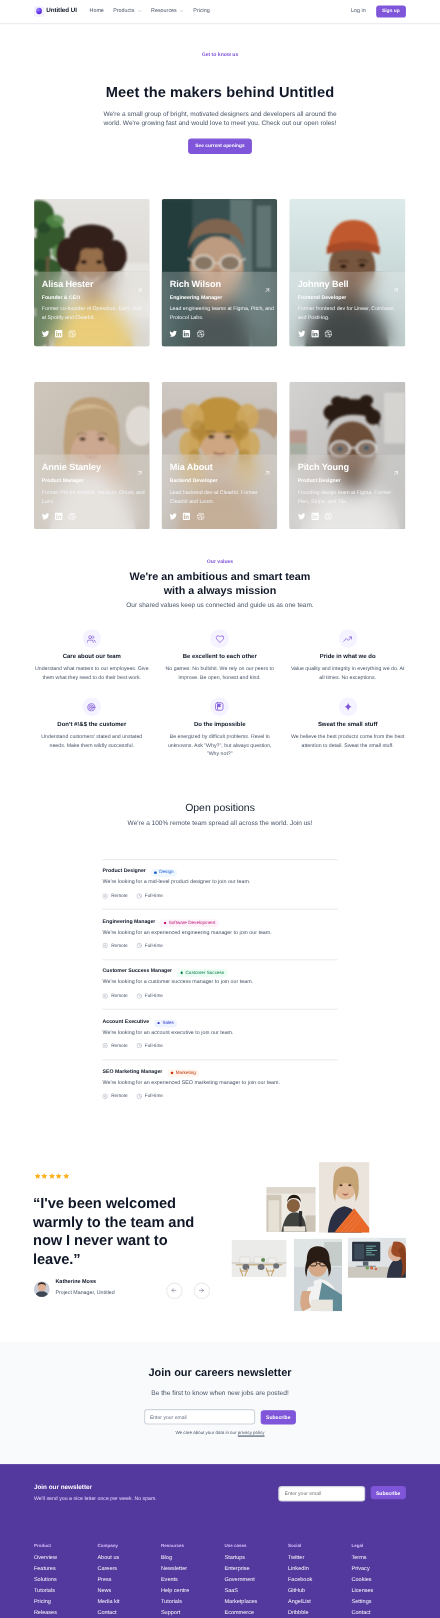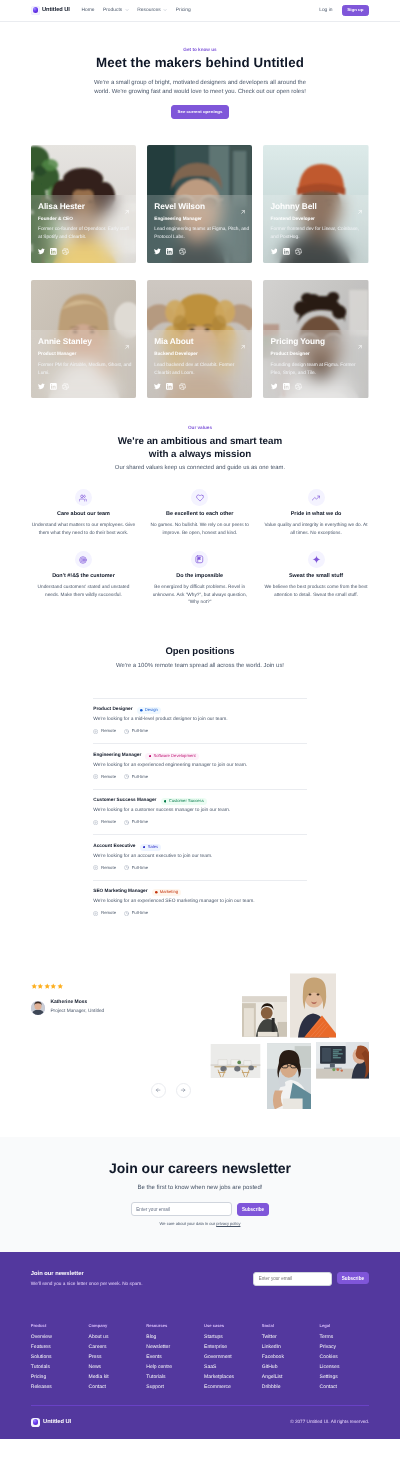--- a/index.html
+++ b/index.html
@@ -20,28 +20,28 @@
 nav.links a{font-size:4.9px;color:#475467;text-decoration:none;display:flex;align-items:center;gap:2.4px;font-weight:500;}
 .caret{display:block;width:4.2px;height:4.2px;}
 .nav-right{margin-left:auto;display:flex;align-items:center;gap:9px;}
 .nav-right .login{font-size:4.9px;color:#475467;text-decoration:none;font-weight:500;}
 .btn-signup{background:#7F56D9;border:0.7px solid #7F56D9;color:#fff;font-size:4.4px;font-weight:700;
   border-radius:2.6px;height:11px;padding:0 4.8px;line-height:1;font-family:inherit;}
 
 
 .hero{padding-top:26px;text-align:center;}
 .eyebrow{font-size:4.65px;font-weight:700;color:#7F56D9;letter-spacing:0px;line-height:1;}
-h1.hero-title{font-size:13.3px;font-weight:700;letter-spacing:0.1px;color:#101828;margin-top:4px;line-height:1;}
+h1.hero-title{font-size:13.3px;font-weight:700;letter-spacing:0.1px;color:#101828;margin-top:25px;line-height:1;}
 .hero-sub{font-size:5.95px;line-height:8.6px;color:#475467;margin:9.5px auto 0;width:215px;}
 .hero-cta{display:inline-flex;align-items:center;justify-content:center;margin-top:9px;background:#7F56D9;border:0.7px solid #7F56D9;color:#fff;
   font-size:4.4px;font-weight:700;border-radius:3px;height:14px;padding:0 5.2px;line-height:1;font-family:inherit;}
 
 
 .team{margin-top:25.5px;display:grid;grid-template-columns:repeat(3,105.3px);gap:17.5px 11px;padding:0 30.8px;}
-.member{position:relative;height:118px;border-radius:2px;overflow:hidden;}
+.member{position:relative;height:134px;border-radius:2px;overflow:hidden;margin-top:15px;}
 .member .photo{position:absolute;inset:0;filter:blur(0.45px) saturate(0.88) contrast(0.96);}
 .member .info{position:absolute;left:0;right:0;bottom:0;height:68px;padding:7px 2.5px 0 7.2px;
   background:rgba(255,255,255,0.20);backdrop-filter:blur(8px) saturate(1.05);}
 .m-name{font-size:8.3px;font-weight:700;color:#fff;letter-spacing:-0.08px;line-height:1;}
 .m-role{font-size:4.7px;font-weight:700;color:#fff;margin-top:7px;line-height:1;}
 .m-bio{font-size:4.78px;color:#F2F4F7;margin-top:4.4px;line-height:8px;}
 .m-social{position:absolute;left:7.2px;bottom:8px;display:flex;gap:5.4px;align-items:center;}
 .m-social svg{display:block;}
 .m-arrow{position:absolute;right:6px;top:7px;}
 
@@ -51,21 +51,21 @@
 h2.sec-title{font-size:9.8px;font-weight:700;letter-spacing:0px;color:#101828;margin-top:4.2px;line-height:13px;}
 .sec-sub{font-size:5.9px;color:#475467;margin-top:5.5px;line-height:1;}
 .val-grid{margin-top:17px;display:grid;grid-template-columns:repeat(3,105.3px);column-gap:11px;row-gap:13.5px;padding:0 30.8px;}
 .val{text-align:center;}
 .val-ico{width:17px;height:17px;border-radius:50%;background:#F4F3FF;margin:0 auto;display:flex;align-items:center;justify-content:center;}
 .val-t{font-size:5.45px;font-weight:700;color:#101828;margin-top:6px;line-height:1;}
 .val-d{font-size:4.76px;color:#475467;margin-top:4.4px;line-height:7.7px;}
 
 
 .openings{margin-top:40px;text-align:center;}
-h2.op-title{font-size:9.5px;font-weight:700;letter-spacing:0px;color:#101828;line-height:1;}
+h2.op-title{font-size:9.5px;font-weight:400;letter-spacing:0px;color:#101828;line-height:1;}
 .op-sub{font-size:5.95px;color:#475467;margin-top:7.5px;line-height:1;}
 .jobs{margin:27.5px auto 0;width:213.5px;text-align:left;}
 .job{border-top:0.8px solid #EAECF0;padding:8.5px 0 9.2px 0;}
 
 .job-head{display:flex;align-items:center;gap:4.2px;}
 .job-title{font-size:4.74px;font-weight:700;color:#101828;line-height:1;}
 .badge{display:inline-flex;align-items:center;gap:2.2px;border-radius:5px;padding:0 3.2px;height:7px;font-size:4.2px;font-weight:500;line-height:1;}
 .badge .dot{width:2.6px;height:2.6px;flex:none;display:block;}
 .job-desc{font-size:4.85px;color:#475467;margin-top:4.4px;line-height:1;}
 .job-meta{display:flex;gap:7.8px;margin-top:5.4px;align-items:center;}
@@ -80,21 +80,21 @@
 .avatar{width:14px;height:14px;border-radius:50%;overflow:hidden;position:relative;flex:none;background:#B9C0E8;}
 .a-name{font-size:4.97px;font-weight:700;color:#101828;line-height:1;}
 .a-role{font-size:4.81px;color:#475467;line-height:1;margin-top:4.6px;}
 .arrows{position:absolute;left:151px;top:117.6px;display:flex;gap:10px;}
 .arr{width:15px;height:15px;border-radius:50%;border:0.8px solid #EAECF0;background:#fff;display:flex;align-items:center;justify-content:center;padding:0;}
 .collage{position:absolute;left:0;top:0;width:400px;height:165px;}
 .collage .ph{position:absolute;overflow:hidden;filter:blur(0.35px) saturate(0.92);}
 
 
 .news{background:#F9FAFB;padding:24px 0 26px;text-align:center;}
-h2.news-title{font-size:14px;font-weight:700;letter-spacing:0px;color:#101828;line-height:1;}
+h2.news-title{font-size:10px;font-weight:700;letter-spacing:0px;color:#101828;line-height:1;}
 .news-sub{font-size:6.05px;color:#475467;margin-top:10px;line-height:1;}
 .news-form{margin-top:11.5px;display:flex;justify-content:center;align-items:flex-start;gap:5px;}
 .news-form input{width:101px;height:14px;border:0.8px solid #D0D5DD;border-radius:3px;
   font-size:4.6px;padding:0 4.6px;color:#667085;font-family:inherit;background:#fff;outline:none;}
 .news-form input::placeholder{color:#667085;}
 .news-form button{background:#7F56D9;border:0.8px solid #7F56D9;color:#fff;font-size:4.6px;
   font-weight:700;border-radius:3px;padding:0 4.2px;height:12.5px;margin-top:1px;font-family:inherit;}
 .news-note{font-size:4.05px;color:#475467;margin-top:6.2px;line-height:1;}
 .news-note a{color:#475467;text-decoration:underline;}
 
@@ -269,21 +269,21 @@
  <ellipse cx="62" cy="58" rx="9" ry="7" fill="#1d2f2e" opacity="0.35"></ellipse>
  <ellipse cx="38" cy="58" rx="9" ry="7" fill="none" stroke="#ded3c2" stroke-width="1.5"></ellipse>
  <ellipse cx="62" cy="58" rx="9" ry="7" fill="none" stroke="#ded3c2" stroke-width="1.5"></ellipse>
  <path d="M47 58 h6" stroke="#ded3c2" stroke-width="1.3"></path>
  <path d="M29 56 l-5 -2 M71 56 l5 -2" stroke="#ded3c2" stroke-width="1.3"></path>
  <path d="M43 78 q8 4 14 0" stroke="#8c5a49" stroke-width="1.5" fill="none"></path>
  <ellipse cx="50" cy="68" rx="4" ry="5" fill="#b0805f" opacity="0.7"></ellipse>
 </g>
       </svg>
   <div class="info">
-   <div class="m-name">Revel Wilson</div>
+   <div class="m-name">Rich Wilson</div>
    <div class="m-role">Engineering Manager</div>
    <div class="m-bio">Lead engineering teams at Figma, Pitch, and Protocol Labs.</div>
    <div class="m-social">
      <a href="#">
             <svg width="6.8" height="6.8" viewBox="0 0 24 24" fill="#fff">
               <path d="M23.95 4.57a10 10 0 01-2.82.78 4.96 4.96 0 002.16-2.72c-.95.56-2 .96-3.12 1.18a4.92 4.92 0 00-8.38 4.48A13.96 13.96 0 011.67 3.15a4.92 4.92 0 001.52 6.57 4.9 4.9 0 01-2.23-.62v.06a4.92 4.92 0 003.95 4.83 4.96 4.96 0 01-2.22.08 4.93 4.93 0 004.6 3.42A9.87 9.87 0 010 19.54a13.94 13.94 0 007.55 2.21c9.05 0 14-7.5 14-14 0-.21 0-.43-.02-.64a9.94 9.94 0 002.45-2.54z"></path>
             </svg>
           </a>
      <a href="#">
             <svg width="6.8" height="6.8" viewBox="0 0 24 24">
@@ -530,21 +530,21 @@
  <path d="M55 60 h6" stroke="#e8e6e2" stroke-width="1.2"></path>
  <ellipse cx="46" cy="61" rx="2.4" ry="2" fill="#3c5a6a"></ellipse>
  <ellipse cx="70" cy="60" rx="2.4" ry="2" fill="#3c5a6a"></ellipse>
  <path d="M47 82 q12 6 22 0 q-3 9 -11 9 q-8 0 -11 -9z" fill="#3a2416"></path>
  <path d="M42 88 q15 10 30 0 q-3 11 -15 11 q-12 0 -15 -11z" fill="#2b1a0e" opacity="0.8"></path>
  <path d="M26 72 q-8 22 -5 44" stroke="#c2705c" stroke-width="3" fill="none" opacity="0.5"></path>
  <path d="M20 78 q-6 20 -4 38" stroke="#a8a29a" stroke-width="3" fill="none" opacity="0.4"></path>
 </g>
       </svg>
   <div class="info">
-   <div class="m-name">Pricing Young</div>
+   <div class="m-name">Pitch Young</div>
    <div class="m-role">Product Designer</div>
    <div class="m-bio">Founding design team at Figma. Former Pleo, Stripe, and Tile.</div>
    <div class="m-social">
      <a href="#">
             <svg width="6.8" height="6.8" viewBox="0 0 24 24" fill="#fff">
               <path d="M23.95 4.57a10 10 0 01-2.82.78 4.96 4.96 0 002.16-2.72c-.95.56-2 .96-3.12 1.18a4.92 4.92 0 00-8.38 4.48A13.96 13.96 0 011.67 3.15a4.92 4.92 0 001.52 6.57 4.9 4.9 0 01-2.23-.62v.06a4.92 4.92 0 003.95 4.83 4.96 4.96 0 01-2.22.08 4.93 4.93 0 004.6 3.42A9.87 9.87 0 010 19.54a13.94 13.94 0 007.55 2.21c9.05 0 14-7.5 14-14 0-.21 0-.43-.02-.64a9.94 9.94 0 002.45-2.54z"></path>
             </svg>
           </a>
      <a href="#">
             <svg width="6.8" height="6.8" viewBox="0 0 24 24">
@@ -790,20 +790,21 @@
       <svg width="6.5" height="6.5" viewBox="0 0 24 24" fill="#FDB022">
         <path d="M12 1.8l3.1 6.3 7 1-5 4.9 1.2 6.9L12 17.7l-6.3 3.3 1.2-6.9-5-4.9 7-1z"></path>
       </svg>
       <svg width="6.5" height="6.5" viewBox="0 0 24 24" fill="#FDB022">
         <path d="M12 1.8l3.1 6.3 7 1-5 4.9 1.2 6.9L12 17.7l-6.3 3.3 1.2-6.9-5-4.9 7-1z"></path>
       </svg>
       <svg width="6.5" height="6.5" viewBox="0 0 24 24" fill="#FDB022">
         <path d="M12 1.8l3.1 6.3 7 1-5 4.9 1.2 6.9L12 17.7l-6.3 3.3 1.2-6.9-5-4.9 7-1z"></path>
       </svg>
     </div>
+<blockquote class="quote">“I've been welcomed warmly to the team and now I never want to leave.”</blockquote>
 <div class="author">
  <span class="avatar">
         <svg viewBox="0 0 24 24" style="width:100%;height:100%;display:block">
           <rect width="24" height="24" fill="#c9ccd4"></rect>
           <path d="M0 24 q3 -9 12 -9 q9 0 12 9z" fill="#3e4756"></path>
           <circle cx="12" cy="9" r="6" fill="#e0b095"></circle>
           <path d="M5.5 8 q0 -7 6.5 -7 q6.5 0 6.5 7 q-1 -4 -6.5 -4 q-5.5 0 -6.5 4z" fill="#3a2a22"></path>
         </svg>
       </span>
  <span>

